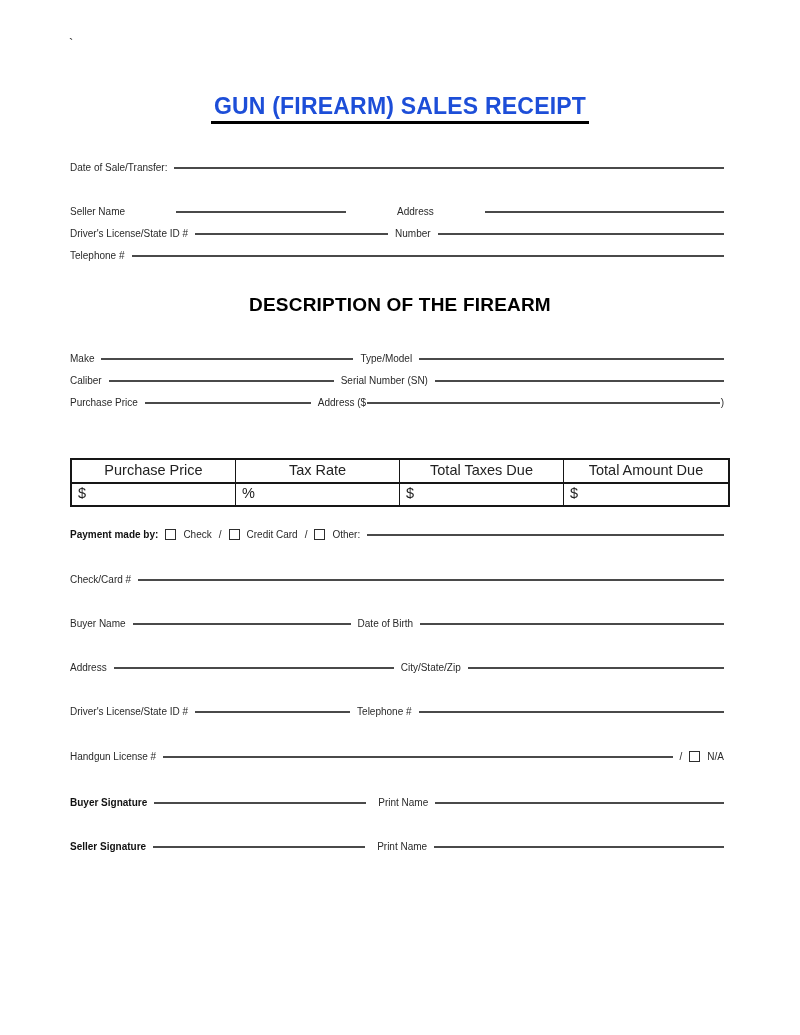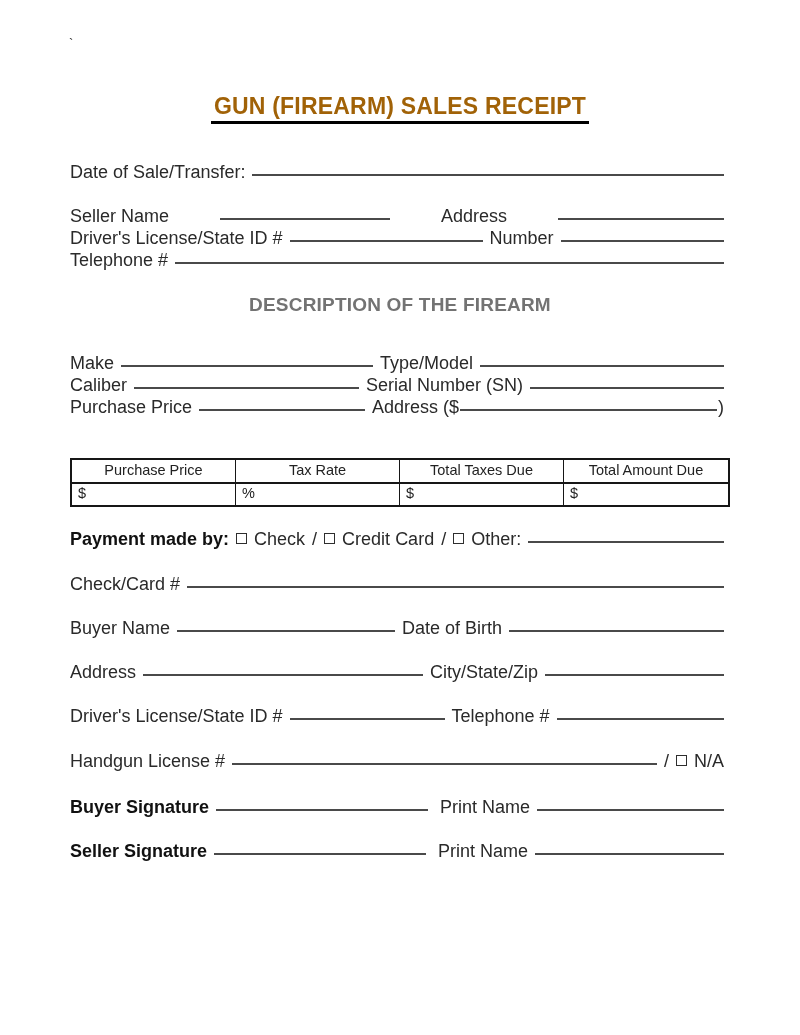--- a/index.html
+++ b/index.html
@@ -5,28 +5,28 @@
   html,body{margin:0;padding:0;}
   body{
     width:800px;height:1035px;background:#ffffff;position:relative;
     font-family:"Liberation Sans","DejaVu Sans",sans-serif;
     color:#222222;overflow:hidden;
   }
   .page{position:absolute;inset:0;background:#ffffff;}
   .tick{position:absolute;left:69px;top:36px;font-size:13px;color:#333;}
   .h1{position:absolute;left:0;right:0;top:93px;text-align:center;}
   .h1 span{
-    display:inline-block;font-size:23px;font-weight:bold;color:#a16207;
+    display:inline-block;font-size:23px;font-weight:bold;color:#1d4ed8;
     letter-spacing:.2px;border-bottom:3px solid #000;padding:0 3px 1px 3px;
   }
   .h2{position:absolute;left:0;right:0;top:294px;text-align:center;
-      font-size:19px;font-weight:bold;color:#737373;letter-spacing:.2px;}
+      font-size:19px;font-weight:bold;color:#000000;letter-spacing:.2px;}
   .row{
-    position:absolute;left:70px;right:76px;display:flex;align-items:center;
-    font-size:18px;line-height:1.2;white-space:nowrap;
+    position:absolute;left:70px;right:76px;display:flex;align-items:flex-start;
+    font-size:10px;line-height:1.2;white-space:nowrap;
   }
   .row > * + *{margin-left:7px;}
   .lbl{color:#2a2a2a;}
   .b{font-weight:bold;color:#111;}
   .blank{border-bottom:2px solid #4a4a4a;height:5px;display:inline-block;}
   .fill{flex:1 1 auto;}
   .w170{width:170px;} .w193{width:193px;} .w252{width:252px;}
   .w225{width:225px;} .w166{width:166px;} .w218{width:218px;}
   .w280{width:280px;} .w155{width:155px;} .w212{width:212px;}
   .tight{margin-left:1px;}

